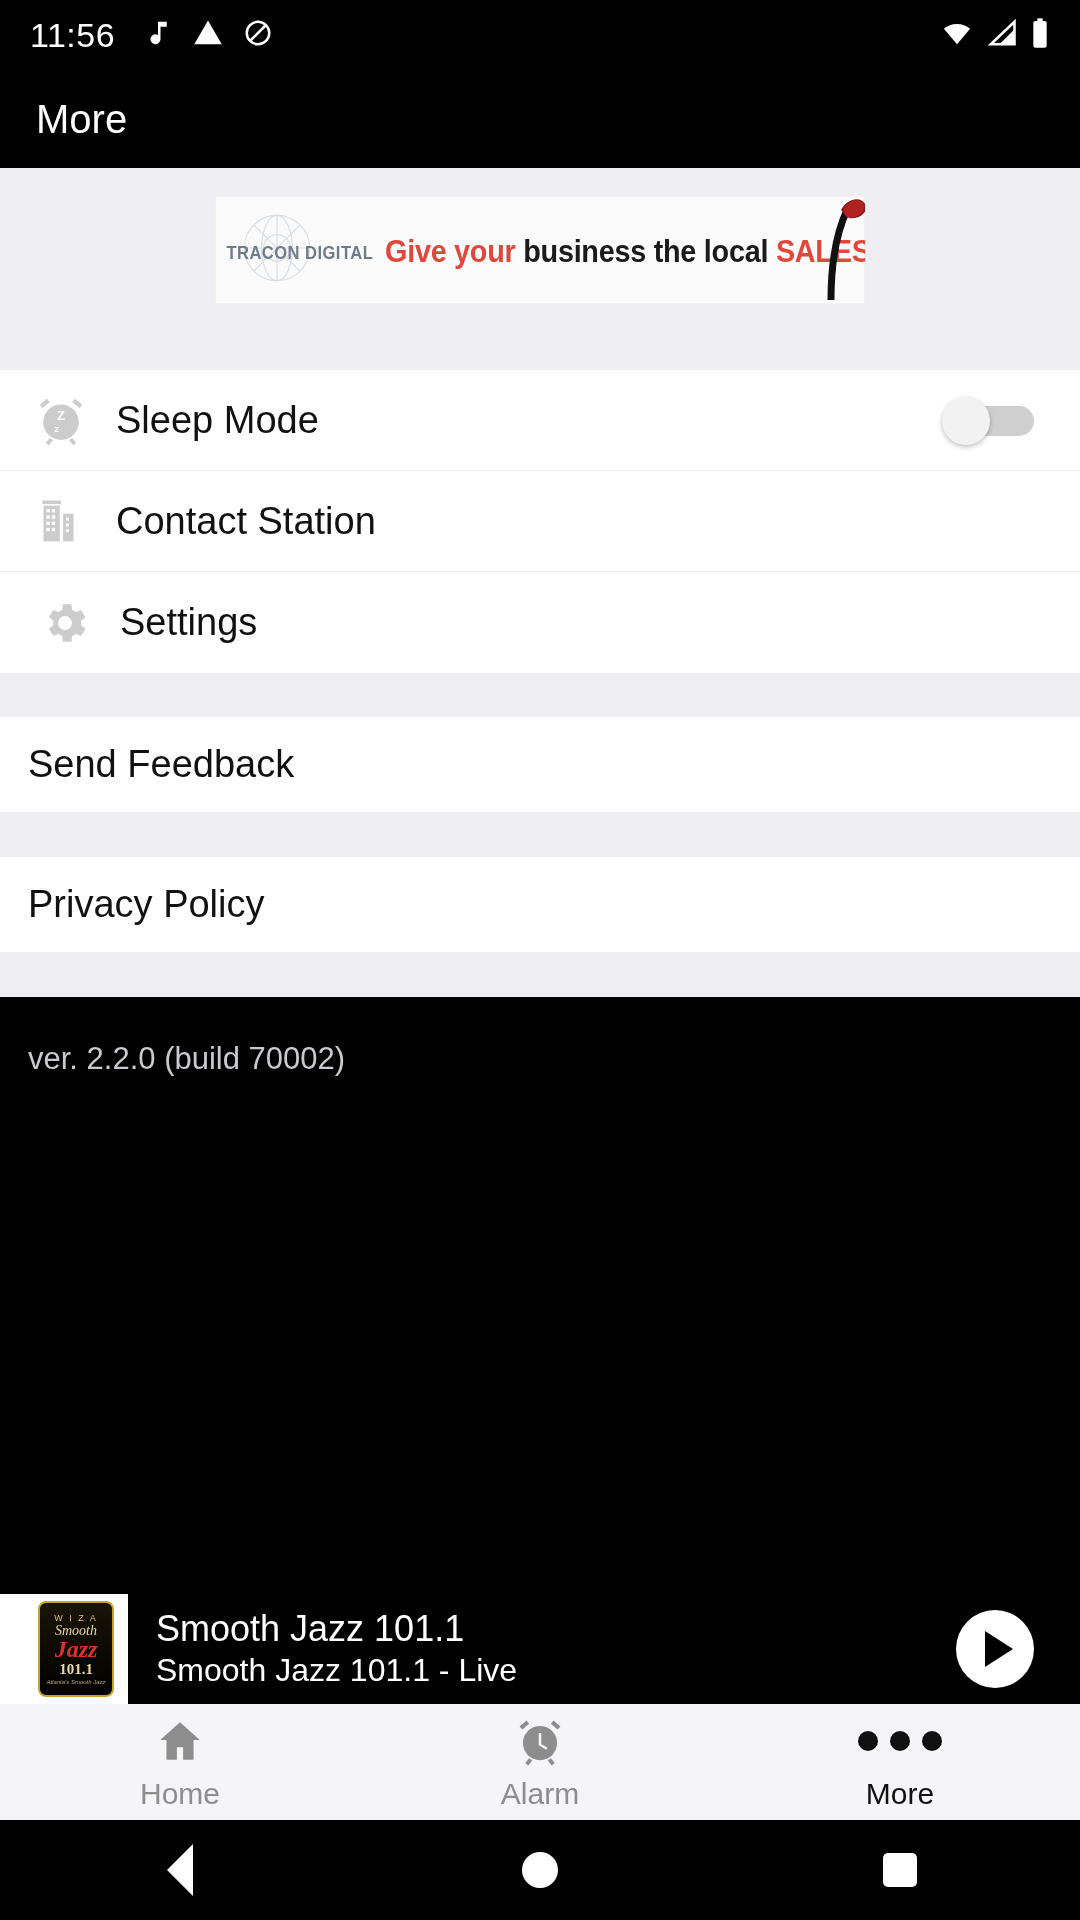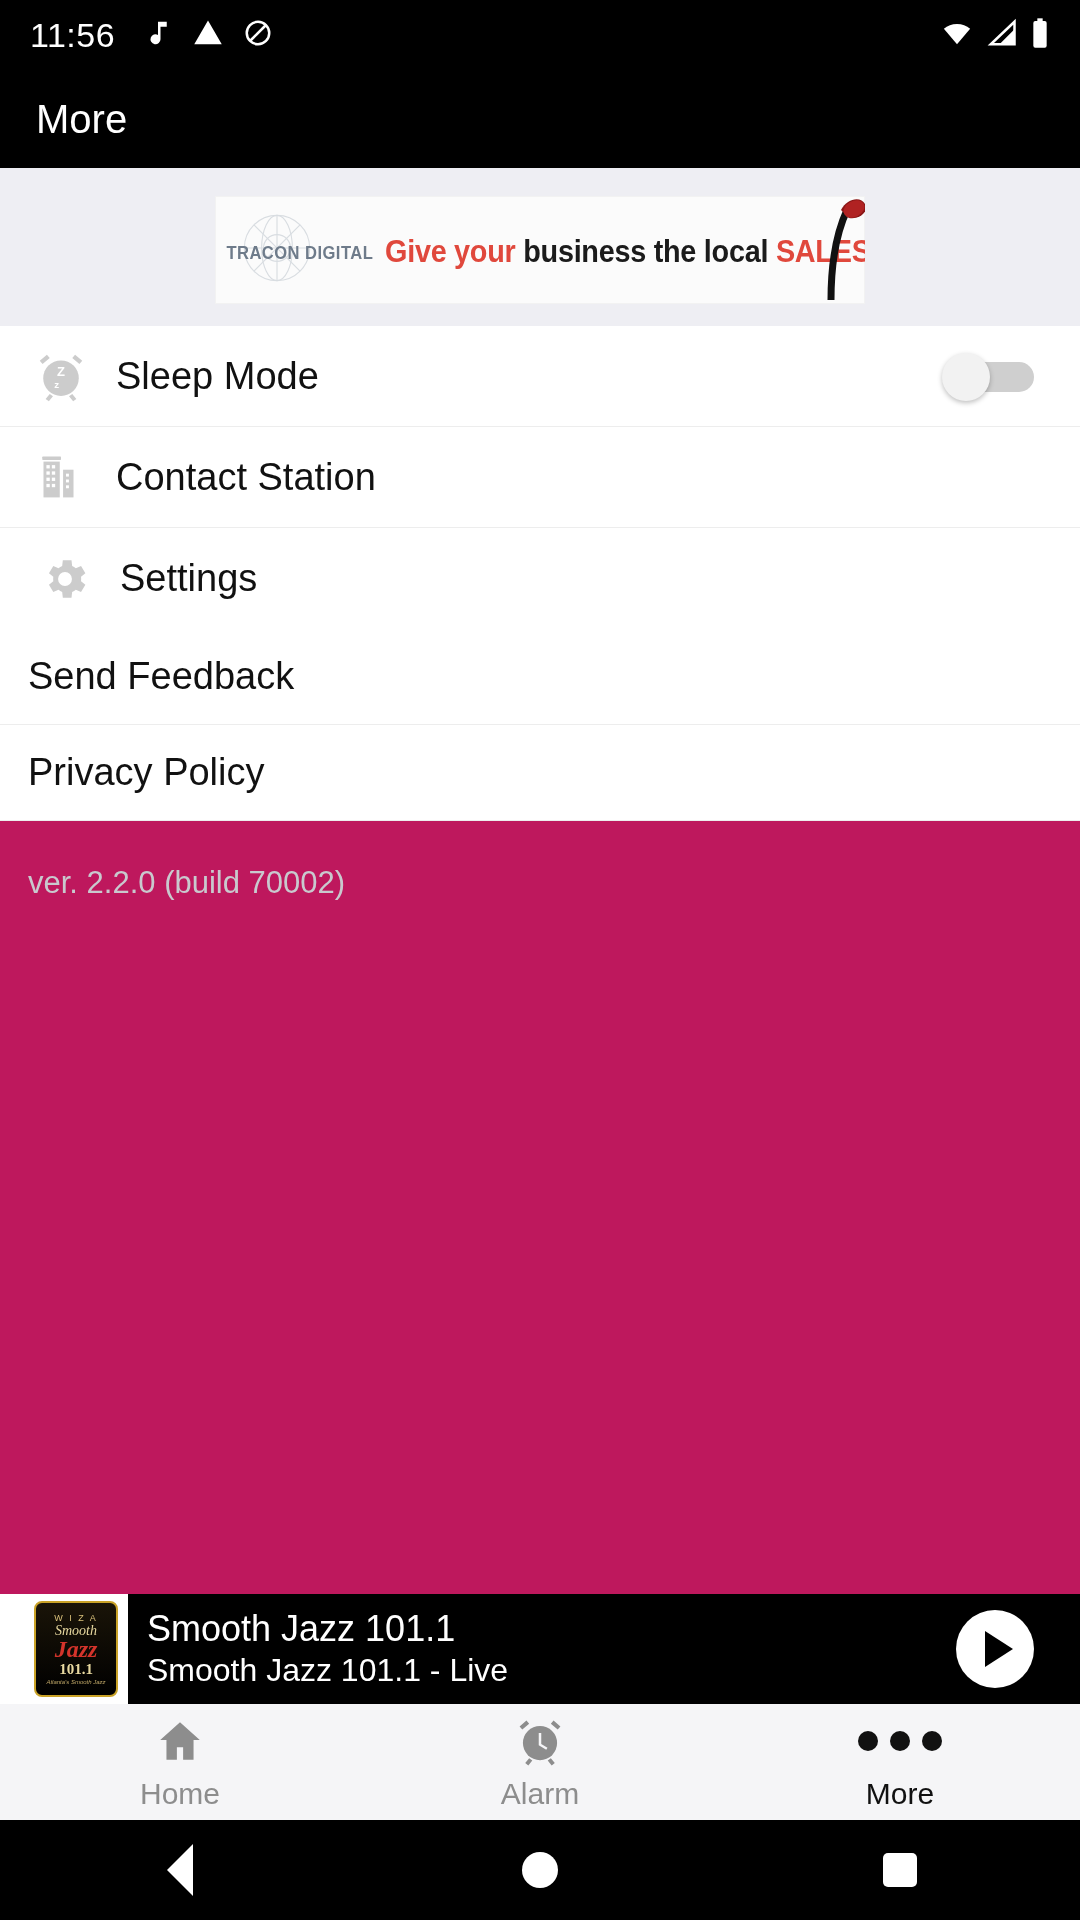--- a/index.html
+++ b/index.html
@@ -24,21 +24,21 @@
 
   
   .appbar {
     height:98px; background:#000; color:#fff;
     display:flex; align-items:center; padding:0 36px;
     flex:0 0 auto;
   }
   .appbar-title { font-size:40px; font-weight:400; }
 
   
-  .content { flex:1 1 auto; background:#eeeef3; display:flex; flex-direction:column; overflow:hidden; }
+  .content { flex:1 1 auto; background:#eeeef3; display:flex; flex-direction:column; overflow:hidden;gap:44px; }
 
   
   .ad-wrap {
     background:#eeeef3; padding:28px 0 22px 0;
     display:flex; justify-content:center; align-items:center;
     flex:0 0 auto;
   }
   .ad {
     width:650px; height:108px; background:#fbfbfb;
     position:relative; overflow:hidden;
@@ -103,39 +103,39 @@
 
   
   .link-row {
     height:96px; background:#fff; display:flex; align-items:center;
     padding:0 28px; border-bottom:1px solid #ededed; flex:0 0 auto;
   }
   .link-row:last-of-type { border-bottom:none; }
   .link-label { font-size:38px; color:#111; }
 
   
-  .version-area { background:#be185d; flex:1 1 auto; padding:44px 28px 0 28px; }
+  .version-area { background:#000000; flex:1 1 auto; padding:44px 28px 0 28px; }
   .version-text { font-size:31px; color:#c9c9ce; }
 
   
   .player { height:110px; display:flex; align-items:stretch; flex:0 0 auto; background:#000; }
   .player-art-wrap { width:128px; background:#fff; display:flex; align-items:center; justify-content:center; flex:0 0 auto; }
   .player-art {
-    width:84px; height:96px; border-radius:8px;
+    width:76px; height:96px; border-radius:8px;
     background:linear-gradient(#1a1408,#000);
     border:2px solid #c9a227;
     display:flex; flex-direction:column; align-items:center; justify-content:center;
     overflow:hidden; line-height:1;margin-left:24px;
   }
   .art-wiza { font-size:9px; color:#d9c07a; letter-spacing:2px; }
   .art-smooth { font-size:14px; color:#e8d9a0; font-style:italic; font-family:"Liberation Serif", serif; margin-top:1px; }
   .art-jazz { font-size:24px; color:#d4342b; font-weight:700; font-family:"Liberation Serif", serif; font-style:italic; margin-top:-1px; }
   .art-num { font-size:15px; color:#e8d9a0; font-weight:700; font-family:"Liberation Serif", serif; margin-top:1px; }
   .art-tag { font-size:6px; color:#c0a868; font-style:italic; margin-top:2px; }
-  .player-meta { flex:1 1 auto; display:flex; flex-direction:column; justify-content:center; padding-left:19px; color:#fff; }
+  .player-meta { flex:1 1 auto; display:flex; flex-direction:column; justify-content:center; padding-left:28px; color:#fff; }
   .player-title { font-size:36px; line-height:1.18; }
   .player-sub { font-size:32px; line-height:1.18; margin-top:2px; }
   .player-btn-wrap { width:170px; display:flex; align-items:center; justify-content:center; flex:0 0 auto; }
   .play-circle {
     width:78px; height:78px; border-radius:50%; background:#fff;
     display:flex; align-items:center; justify-content:center;
   }
   .play-tri {
     width:0; height:0; margin-left:7px;
     border-left:28px solid #000;

